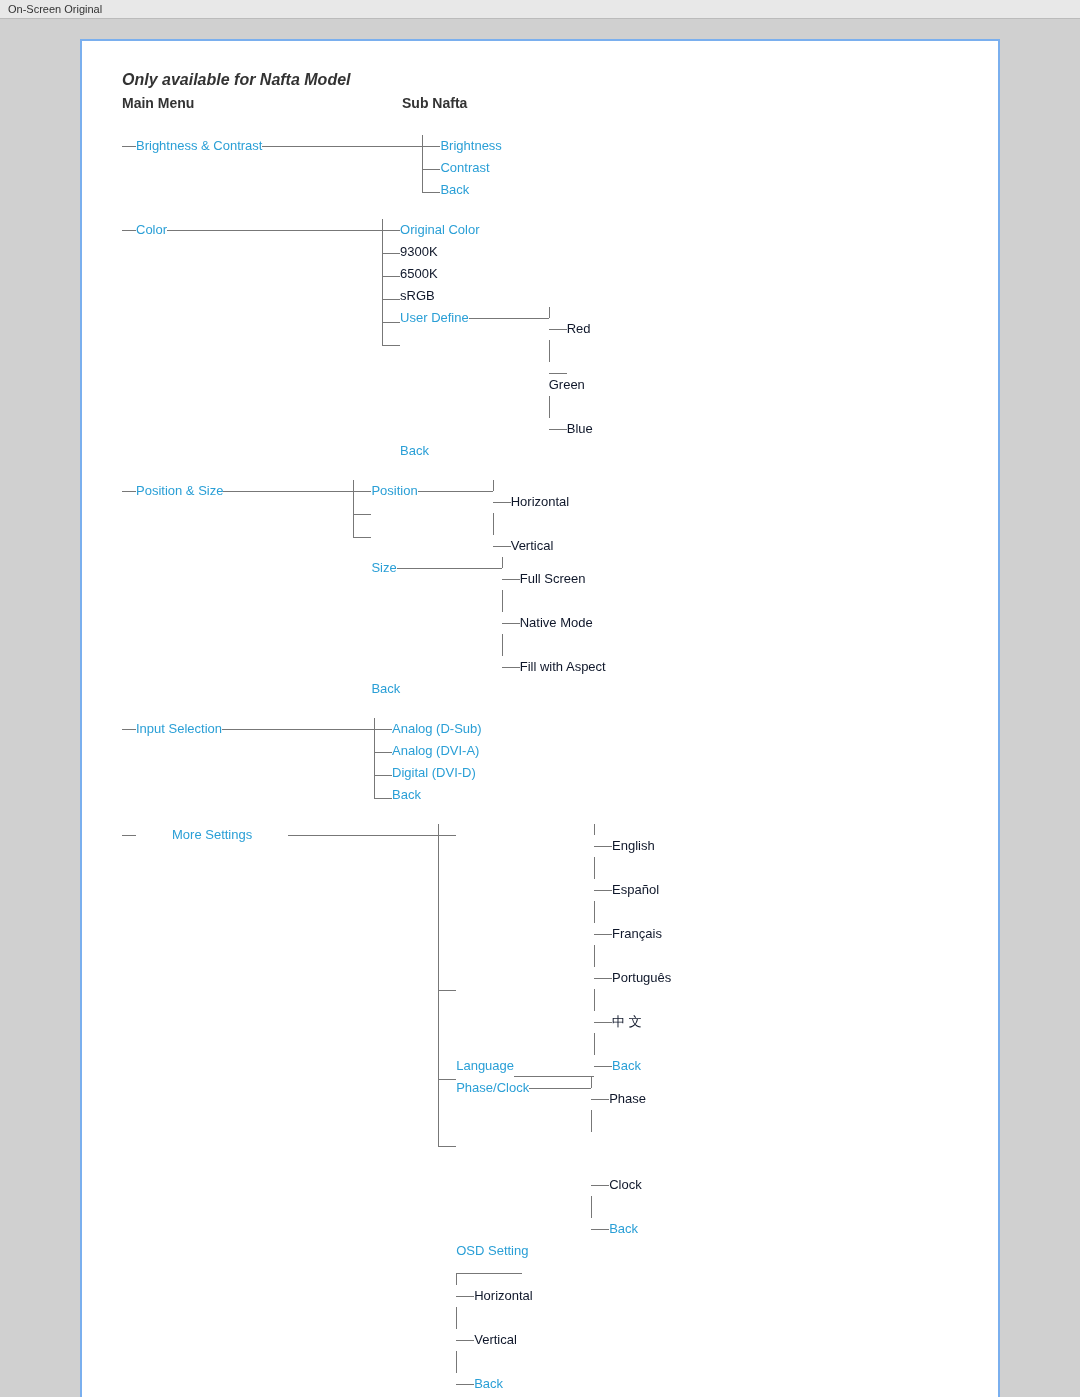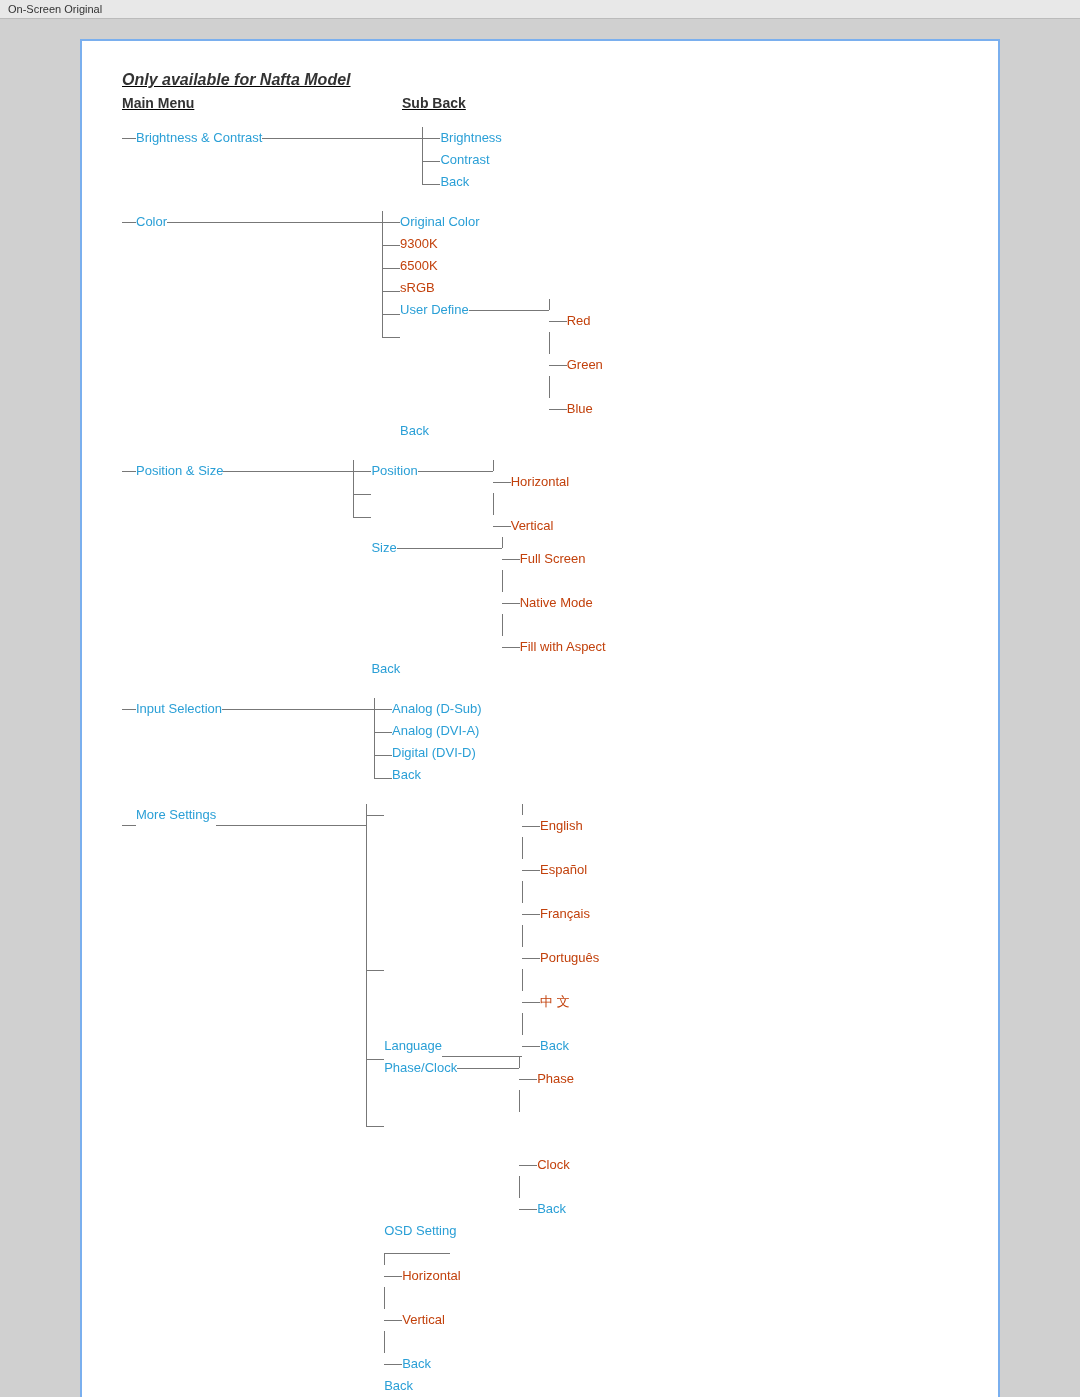--- a/index.html
+++ b/index.html
@@ -28,22 +28,21 @@
       align-items: flex-start;
     }
     #page-frame {
       background: white;
       border: 2px solid #7aafee;
       width: 920px;
       min-height: 1300px;
       padding: 30px 40px 40px 40px;
     }
     .page-header {
-      margin-bottom: 16px;
-      text-decoration: underline;
+      margin-bottom: 24px;
     }
     .only-nafta {
       font-style: italic;
       font-weight: bold;
       font-size: 16px;
       color: #333;
       margin-bottom: 6px;
     }
     .menu-headers {
       display: flex;
@@ -76,21 +75,21 @@
       flex-direction: column;
     }
     
     .lbl {
       font-size: 13px;
       white-space: nowrap;
       line-height: 22px;
     }
     
     .lbl-cyan { color: #2a9fd6; }
-    .lbl-gray { color: #c2410c; }
+    .lbl-gray { color: #0f172a; }
     
     
     .exit-row {
       display: flex;
       align-items: center;
       margin-bottom: 18px;
     }
     .exit-dash {
       width: 14px;
       height: 1px;
@@ -106,21 +105,21 @@
   <span>On-Screen Original</span>
 </div>
 
 <div id="main-content">
   <div id="page-frame">
 
     <div class="page-header">
       <div class="only-nafta">Only available for Nafta Model</div>
       <div class="menu-headers">
         <div class="main-menu-header">Main Menu</div>
-        <div class="sub-menu-header">Sub Back</div>
+        <div class="sub-menu-header">Sub Nafta</div>
       </div>
     </div>
 
 
     <div class="menu-section">
       <div class="flex-row">
 
         <div class="flex-row" style="align-items:center;">
           <div style="width:14px;height:1px;background:#777;margin-top:0;align-self:center;"></div>
           <span class="lbl lbl-cyan">Brightness &amp; Contrast</span>
@@ -194,21 +193,21 @@
               <div style="width:80px;height:1px;background:#777;margin-top:11px;"></div>
 
               <div class="flex-col">
                 <div style="display:flex;flex-direction:column;">
                   <div style="width:1px;height:11px;background:#777;"></div>
                   <div style="display:flex;flex-direction:row;">
                     <div style="width:18px;height:1px;background:#777;margin-top:11px;"></div>
                     <span class="lbl lbl-gray">Red</span>
                   </div>
                   <div style="width:1px;height:22px;background:#777;"></div>
-                  <div style="display:flex;flex-direction:row;">
+                  <div style="display:flex;flex-direction:column;">
                     <div style="width:18px;height:1px;background:#777;margin-top:11px;"></div>
                     <span class="lbl lbl-gray">Green</span>
                   </div>
                   <div style="width:1px;height:22px;background:#777;"></div>
                   <div style="display:flex;flex-direction:row;">
                     <div style="width:18px;height:1px;background:#777;margin-top:11px;"></div>
                     <span class="lbl lbl-gray">Blue</span>
                   </div>
                 </div>
               </div>
@@ -309,21 +308,21 @@
             <span class="lbl lbl-cyan">Analog (DVI-A)</span>
             <span class="lbl lbl-cyan">Digital (DVI-D)</span>
             <span class="lbl lbl-cyan">Back</span>
           </div>
         </div>
       </div>
     </div>
 
     <div class="menu-section">
       <div class="flex-row" style="align-items:flex-start;">
-        <div class="flex-row" style="align-items:flex-end;">
+        <div class="flex-row" style="align-items:flex-start;gap:36px;">
           <div style="width:14px;height:1px;background:#777;margin-top:11px;"></div>
           <span class="lbl lbl-cyan">More Settings</span>
           <div style="width:150px;height:1px;background:#777;margin-top:11px;"></div>
         </div>
 
         <div class="flex-col">
 
           <div class="flex-row">
             <div class="flex-col">
 

